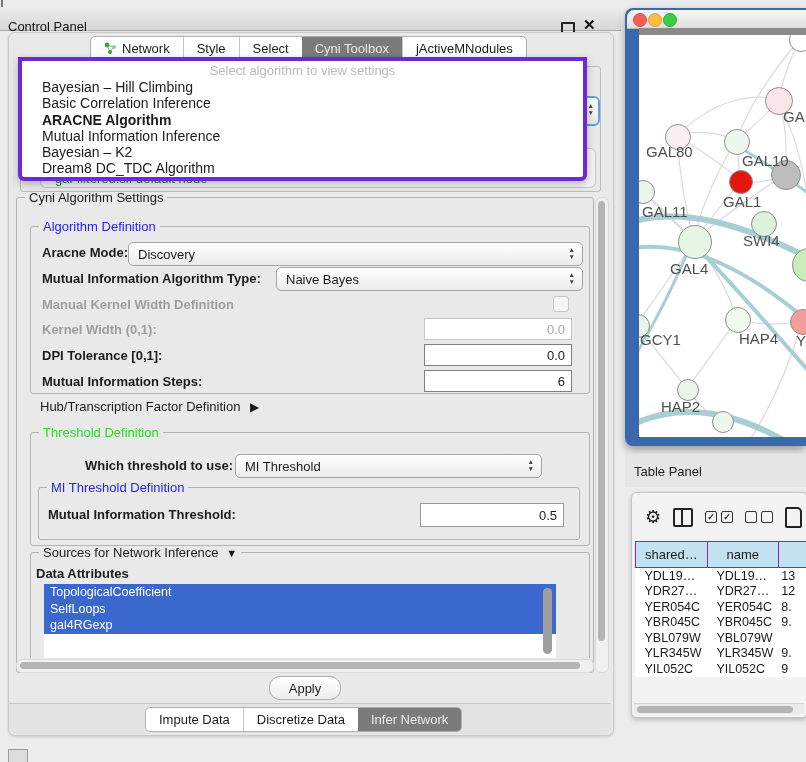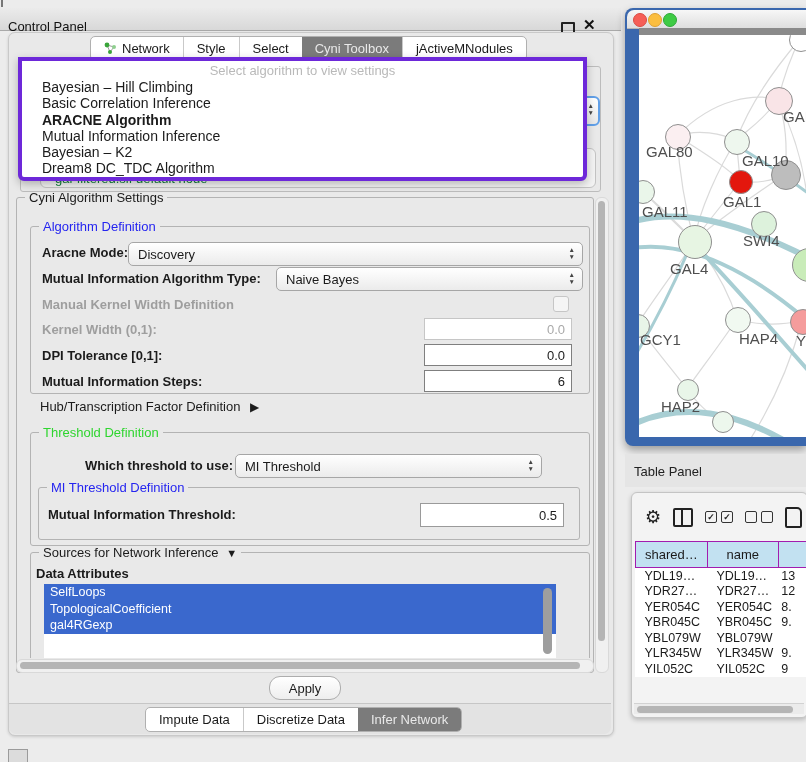--- a/index.html
+++ b/index.html
@@ -214,22 +214,22 @@
 
 <div class="abs" style="left:14px;top:548px;width:580px;height:110px;overflow:hidden">
   <div class="abs gbox" style="left:16px;top:4px;width:558px;height:140px">
     <div class="gtitle">
       <span>Sources for Network Inference</span>
       <span style="font-size:11px;margin-left:4px">▼</span>
     </div>
   </div>
   <div class="blabel" style="left:22px;top:18px">Data Attributes</div>
   <div class="abs" style="left:30px;top:36px;width:512px;height:80px;background:#fff" id="attr-list">
+      <div class="attr-row">TopologicalCoefficient</div>
       <div class="attr-row">SelfLoops</div>
-      <div class="attr-row">TopologicalCoefficient</div>
       <div class="attr-row">gal4RGexp</div>
     </div>
   <div class="sb-thumb" style="left:529px;top:40px;width:9px;height:66px;background:#9e9e9e"></div>
 </div>
 
 <div class="sb-track" style="left:595px;top:197px;width:12px;height:474px">
   <div class="sb-thumb" style="left:1.5px;top:3px;width:7px;height:440px"></div>
 </div>
 <div class="sb-track" style="left:16px;top:659px;width:576px;height:12px">
   <div class="sb-thumb" style="left:3px;top:1.5px;width:560px;height:7px"></div>

